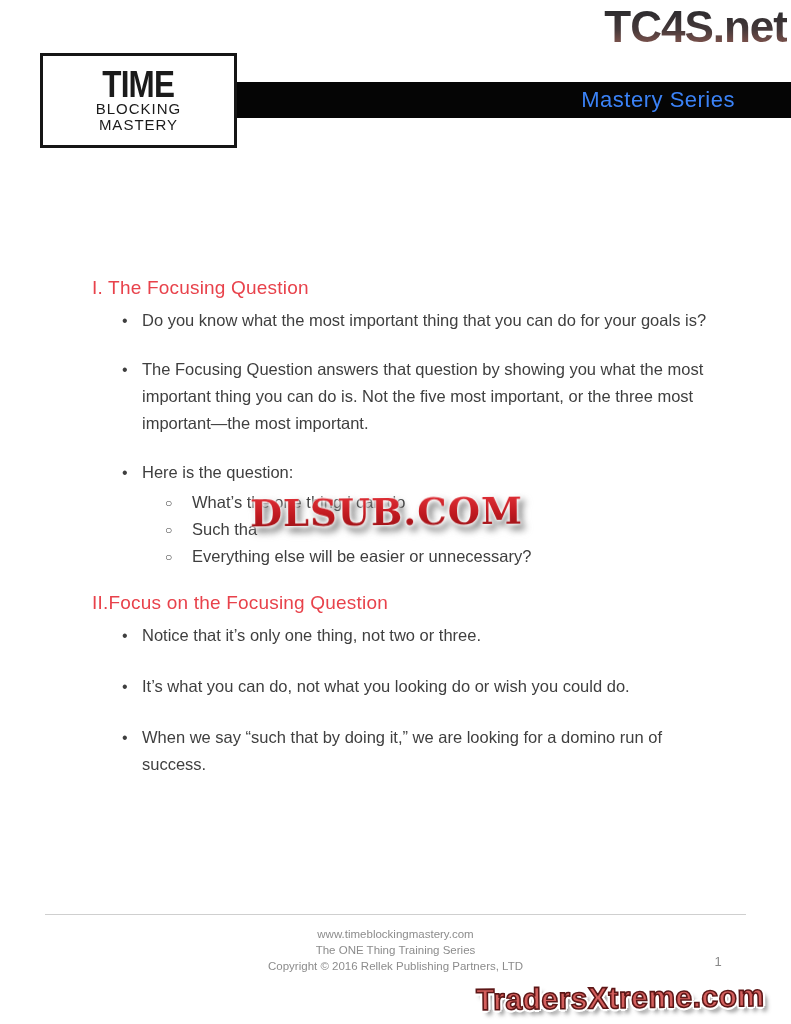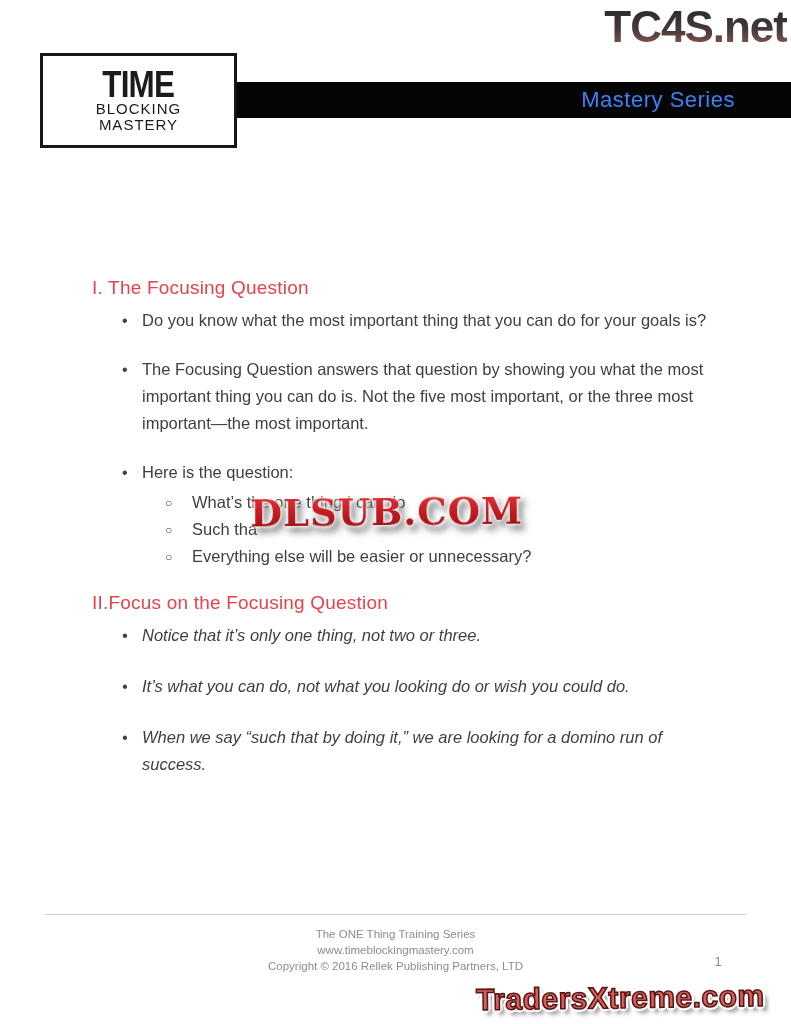--- a/index.html
+++ b/index.html
@@ -51,21 +51,21 @@
   .section-heading {
     font-size:19px; font-weight:500; color:#e8424b; letter-spacing:0.2px;
     line-height:22px; margin:0 0 8px 0;
   }
   .section-heading.second { margin-top:19px; }
   ul.bullets { list-style:none; margin:0; padding:0 0 0 28px; }
   ul.bullets > li {
     position:relative; padding-left:22px; margin:0 0 22px 0;
     font-size:16.5px; line-height:27px; color:#3f3f3f; max-width:585px;
   }
-  .sec2 ul.bullets > li { margin-bottom:24px;font-style:italic; }
+  .sec2 ul.bullets > li { margin-bottom:24px; }
   ul.bullets > li::before {
     content:"•"; position:absolute; left:2px; top:0; font-size:16px; color:#3f3f3f;
   }
   ul.sub-bullets { list-style:none; margin:3px 0 0 23px; padding:0; }
   ul.sub-bullets > li {
     position:relative; padding-left:27px; margin:0;
     font-size:16.5px; line-height:27px; color:#3f3f3f;
   }
   ul.sub-bullets > li::before {
     content:"○"; position:absolute; left:0; top:1px; font-size:12px; color:#3f3f3f;
@@ -149,21 +149,21 @@
         <li><span>When we say “such that by doing it,” we are looking for a domino run of success.</span></li>
       </ul>
     </div>
 
   </div>
 
   <div class="dlsub">DLSUB.COM</div>
 
   <div class="footer-divider"></div>
   <div class="footer-lines">
+    <div>www.timeblockingmastery.com</div>
     <div>The ONE Thing Training Series</div>
-    <div>www.timeblockingmastery.com</div>
     <div>Copyright © 2016 Rellek Publishing Partners, LTD</div>
   </div>
   <div class="page-number">1</div>
 
   <div class="traders">TradersXtreme.com</div>
 
 </div>
 
 </body></html>

